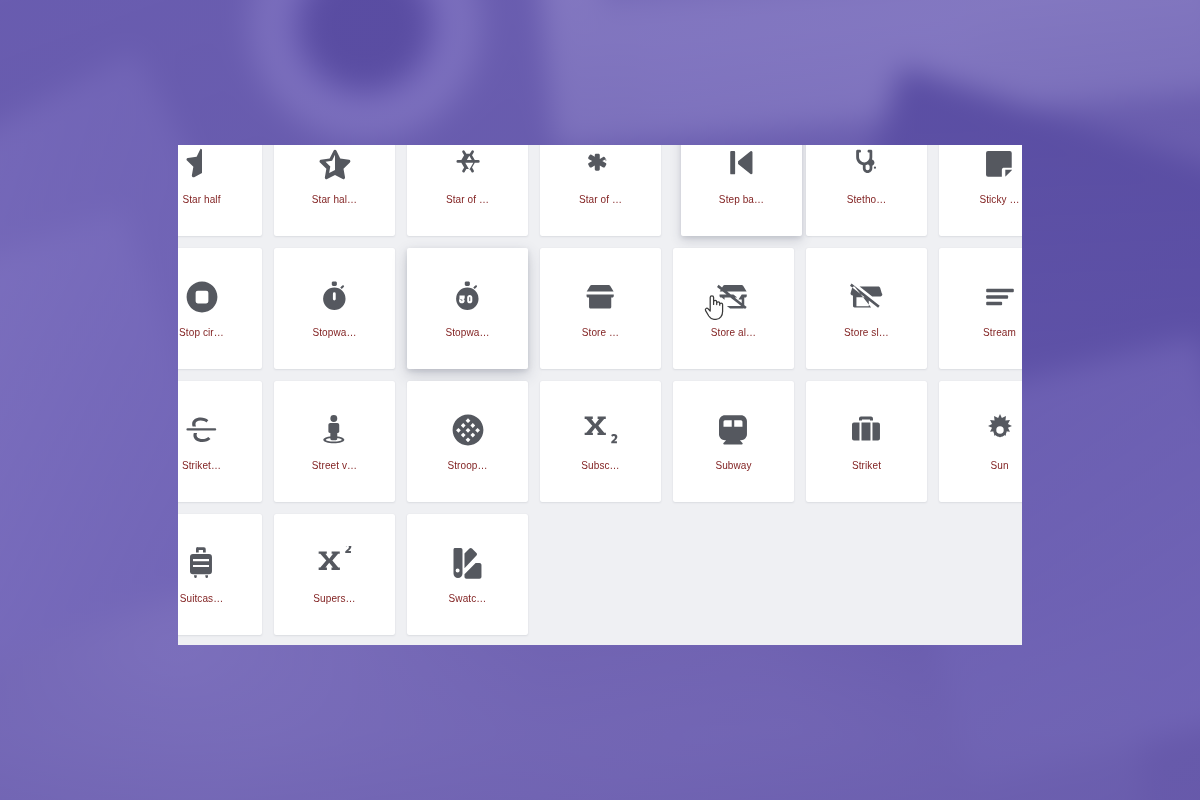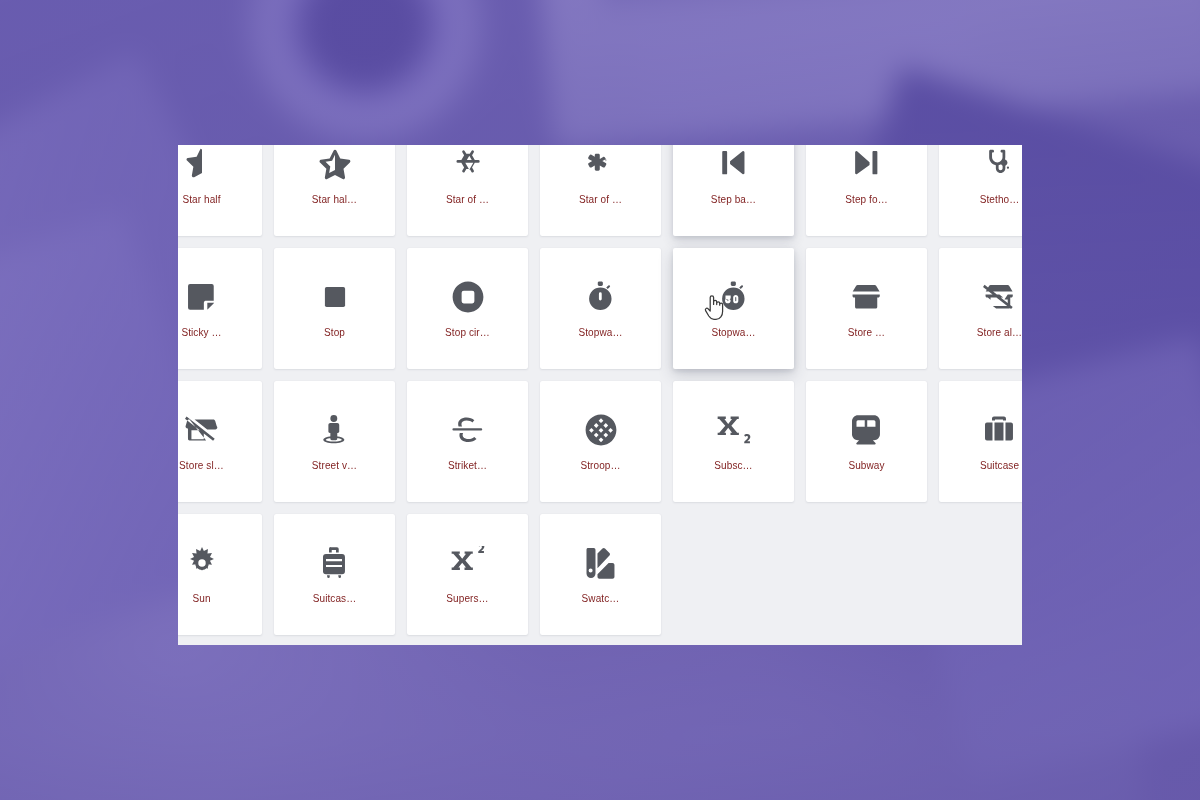--- a/index.html
+++ b/index.html
@@ -159,20 +159,21 @@
     box-shadow: 0 1px 2px rgba(60,64,90,.10), 0 0 1px rgba(60,64,90,.10);
     display: flex;
     flex-direction: column;
     align-items: center;
     justify-content: center;
     gap: 14px;
     overflow: hidden;
   }
   .icon-card.raised .icon-card-inner {
     box-shadow: 0 5px 12px rgba(50,54,80,.16), 0 2px 4px rgba(50,54,80,.12);
+    margin-left: 8px;
   }
   .icon-card.hovered .icon-card-inner {
     box-shadow: 0 6px 16px rgba(50,54,80,.20), 0 2px 5px rgba(50,54,80,.14);
   }
 
   .icon-glyph {
     width: 34px;
     height: 34px;
     display: flex;
     align-items: center;
@@ -274,54 +275,34 @@
               <path d="M64 80a16 16 0 0 1 16-16h48a16 16 0 0 1 16 16v352a16 16 0 0 1-16 16H80a16 16 0 0 1-16-16zM396 71a20 20 0 0 1 32 16v338a20 20 0 0 1-32 16L192 280v-48z" transform="translate(20 0) scale(0.92)"></path>
             </svg>
           </span>
           <span class="icon-label">Step ba…</span>
         </div>
       </div>
       <div class="icon-card">
         <div class="icon-card-inner">
           <span class="icon-glyph">
             <svg width="34" height="34" viewBox="0 0 512 512" fill="currentColor" xmlns="http://www.w3.org/2000/svg">
-              <path d="M448 80a16 16 0 0 0-16-16h-48a16 16 0 0 0-16 16v352a16 16 0 0 0 16 16h48a16 16 0 0 0 16-16zM116 71a20 20 0 0 0-32 16v338a20 20 0 0 0 32 16l204-145v-48z" transform="translate(0 0) scale(0.92)"></path>
-            </svg>
-          </span>
-          <span class="icon-label">Step fo…</span>
-        </div>
-      </div>
-      <div class="icon-card">
-        <div class="icon-card-inner">
-          <span class="icon-glyph">
-            <svg width="34" height="34" viewBox="0 0 512 512" fill="currentColor" xmlns="http://www.w3.org/2000/svg">
               <path d="M108 32c-12 0-22 10-22 22v96c0 64 46 117 107 128v50c0 42 34 76 76 76s76-34 76-76v-40a54 54 0 1 0-44-2v42c0 18-14 32-32 32s-32-14-32-32v-50c61-11 107-64 107-128V54c0-12-10-22-22-22h-32c-12 0-22 10-22 22s10 22 22 22h10v74a84 84 0 0 1-168 0V76h10c12 0 22-10 22-22s-10-22-22-22zm279 268a18 18 0 1 1 0 36 18 18 0 0 1 0-36z" transform="translate(12 12) scale(0.94)"></path>
             </svg>
           </span>
           <span class="icon-label">Stetho…</span>
         </div>
       </div>
       <div class="icon-card">
         <div class="icon-card-inner">
           <span class="icon-glyph">
             <svg width="34" height="34" viewBox="0 0 512 512" fill="currentColor" xmlns="http://www.w3.org/2000/svg">
               <path d="M312 320h136V80a32 32 0 0 0-32-32H64a32 32 0 0 0-32 32v352a32 32 0 0 0 32 32h224V352a32 32 0 0 1 24-32zm32 32v110c6-3 11-7 16-12l82-82c5-5 9-10 12-16z" transform="translate(16 16) scale(0.93)"></path>
             </svg>
           </span>
           <span class="icon-label">Sticky …</span>
-        </div>
-      </div>
-      <div class="icon-card">
-        <div class="icon-card-inner">
-          <span class="icon-glyph">
-            <svg width="34" height="34" viewBox="0 0 512 512" fill="currentColor" xmlns="http://www.w3.org/2000/svg">
-              <rect x="104" y="104" width="304" height="304" rx="26"></rect>
-            </svg>
-          </span>
-          <span class="icon-label">Stop</span>
         </div>
       </div>
       <div class="icon-card">
         <div class="icon-card-inner">
           <span class="icon-glyph">
             <svg width="34" height="34" viewBox="0 0 512 512" fill="currentColor" xmlns="http://www.w3.org/2000/svg">
               <path d="M256 24C128 24 24 128 24 256s104 232 232 232 232-104 232-232S384 24 256 24zm96 296a32 32 0 0 1-32 32H192a32 32 0 0 1-32-32V192a32 32 0 0 1 32-32h128a32 32 0 0 1 32 32z"></path>
             </svg>
           </span>
           <span class="icon-label">Stop cir…</span>
@@ -375,41 +356,53 @@
               <path d="M502 190l-23-80c-4-14-16-24-31-24H152l200 158h130c20 0 34-19 29-38zM64 86c-14 0-27 10-31 24l-23 80c-6 19 9 38 29 38h8v164c0 14 11 26 26 26h262L72 86zm38 170h130l66 52v92H102zM25 40l446 350-26 34L-1 74z" transform="translate(0 16) scale(0.95)"></path>
             </svg>
           </span>
           <span class="icon-label">Store sl…</span>
         </div>
       </div>
       <div class="icon-card">
         <div class="icon-card-inner">
           <span class="icon-glyph">
             <svg width="34" height="34" viewBox="0 0 512 512" fill="currentColor" xmlns="http://www.w3.org/2000/svg">
+              <rect x="48" y="132" width="416" height="52" rx="14"></rect>
+              <rect x="48" y="230" width="330" height="52" rx="14"></rect>
+              <rect x="48" y="328" width="240" height="52" rx="14"></rect>
+            </svg>
+          </span>
+          <span class="icon-label">Stream</span>
+        </div>
+      </div>
+      <div class="icon-card">
+        <div class="icon-card-inner">
+          <span class="icon-glyph">
+            <svg width="34" height="34" viewBox="0 0 512 512" fill="currentColor" xmlns="http://www.w3.org/2000/svg">
+              <path d="M164 170c0-34 32-56 82-56 38 0 68 11 88 29l32-34c-30-27-72-41-120-41-78 0-134 40-134 102 0 14 2 26 7 38h54c-6-11-9-23-9-38zM40 236h432a18 18 0 0 1 0 36H40a18 18 0 0 1 0-36zm98 72c-4 12-6 24-6 36 0 64 58 106 142 106 52 0 96-16 126-45l-34-34c-22 20-54 32-92 32-54 0-92-24-92-62 0-12 3-23 8-33z" transform="translate(0 4) scale(0.96)"></path>
+            </svg>
+          </span>
+          <span class="icon-label">Striket…</span>
+        </div>
+      </div>
+      <div class="icon-card">
+        <div class="icon-card-inner">
+          <span class="icon-glyph">
+            <svg width="34" height="34" viewBox="0 0 512 512" fill="currentColor" xmlns="http://www.w3.org/2000/svg">
               <path d="M256 40a56 56 0 1 1 0 112 56 56 0 0 1 0-112zm-56 128h112c18 0 32 14 32 32v108c0 13-10 24-24 24h-8v92c0 13-10 24-24 24h-64c-14 0-24-11-24-24v-92h-8c-14 0-24-11-24-24V200c0-18 14-32 32-32z" transform="translate(0 -6) scale(0.93)"></path>
               <path d="M256 356c-94 0-170 26-170 58s76 58 170 58 170-26 170-58-76-58-170-58zm0 88c-72 0-130-14-130-30s58-30 130-30 130 14 130 30-58 30-130 30z" transform="translate(0 18) scale(0.93)"></path>
             </svg>
           </span>
           <span class="icon-label">Street v…</span>
         </div>
       </div>
       <div class="icon-card">
         <div class="icon-card-inner">
           <span class="icon-glyph">
             <svg width="34" height="34" viewBox="0 0 512 512" fill="currentColor" xmlns="http://www.w3.org/2000/svg">
-              <path d="M164 170c0-34 32-56 82-56 38 0 68 11 88 29l32-34c-30-27-72-41-120-41-78 0-134 40-134 102 0 14 2 26 7 38h54c-6-11-9-23-9-38zM40 236h432a18 18 0 0 1 0 36H40a18 18 0 0 1 0-36zm98 72c-4 12-6 24-6 36 0 64 58 106 142 106 52 0 96-16 126-45l-34-34c-22 20-54 32-92 32-54 0-92-24-92-62 0-12 3-23 8-33z" transform="translate(0 4) scale(0.96)"></path>
-            </svg>
-          </span>
-          <span class="icon-label">Striket…</span>
-        </div>
-      </div>
-      <div class="icon-card">
-        <div class="icon-card-inner">
-          <span class="icon-glyph">
-            <svg width="34" height="34" viewBox="0 0 512 512" fill="currentColor" xmlns="http://www.w3.org/2000/svg">
               <path d="M256 24C128 24 24 128 24 256s104 232 232 232 232-104 232-232S384 24 256 24zm0 56l36 36-36 36-36-36zm-72 72l36 36-36 36-36-36zm144 0l36 36-36 36-36-36zM112 224l36 36-36 36-36-36zm72 72l36 36-36 36-36-36zm144 0l36 36-36 36-36-36zM256 368l36 36-36 36-36-36zm0-144l36 36-36 36-36-36zm144 0l36 36-36 36-36-36z"></path>
             </svg>
           </span>
           <span class="icon-label">Stroop…</span>
         </div>
       </div>
       <div class="icon-card">
         <div class="icon-card-inner">
           <span class="icon-glyph">
             <svg width="34" height="34" viewBox="0 0 512 512" fill="currentColor" xmlns="http://www.w3.org/2000/svg">
@@ -430,21 +423,21 @@
           <span class="icon-label">Subway</span>
         </div>
       </div>
       <div class="icon-card">
         <div class="icon-card-inner">
           <span class="icon-glyph">
             <svg width="34" height="34" viewBox="0 0 512 512" fill="currentColor" xmlns="http://www.w3.org/2000/svg">
               <path d="M176 48h160a32 32 0 0 1 32 32v32h-48V96H192v16h-48V80a32 32 0 0 1 32-32zM64 144h88v288H64a32 32 0 0 1-32-32V176a32 32 0 0 1 32-32zm120 0h144v288H184zm176 0h88a32 32 0 0 1 32 32v224a32 32 0 0 1-32 32h-88z" transform="translate(0 8) scale(0.94)"></path>
             </svg>
           </span>
-          <span class="icon-label">Suitcase</span>
+          <span class="icon-label">Striket</span>
         </div>
       </div>
       <div class="icon-card">
         <div class="icon-card-inner">
           <span class="icon-glyph">
             <svg width="34" height="34" viewBox="0 0 512 512" fill="currentColor" xmlns="http://www.w3.org/2000/svg">
               <path d="M256 152a104 104 0 1 0 0 208 104 104 0 0 0 0-208zm0 160a56 56 0 1 1 0-112 56 56 0 0 1 0 112z"></path>
               <path d="M256 0l36 66 72-22-14 74 74 14-50 56 50 56-74 14 14 74-72-22-36 66-36-66-72 22 14-74-74-14 50-56-50-56 74-14-14-74 72 22z" transform="translate(0 0) scale(1)" opacity="0"></path>
               <path d="M256 14l28 60 62-30-8 68 68-8-30 62 60 28-60 28 30 62-68-8 8 68-62-30-28 60-28-60-62 30 8-68-68 8 30-62-60-28 60-28-30-62 68 8-8-68 62 30z"></path>
               <circle cx="256" cy="256" r="56" fill="#ffffff"></circle>

